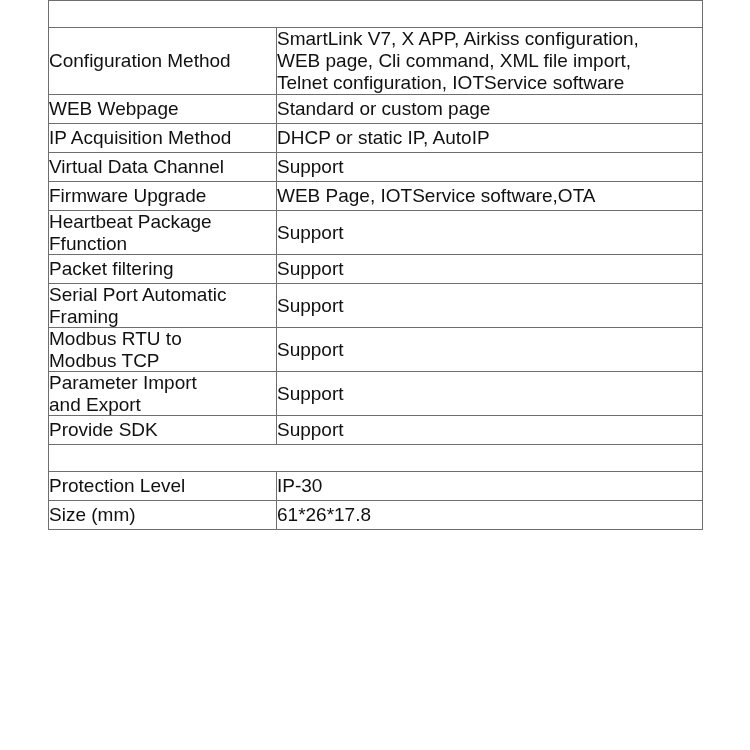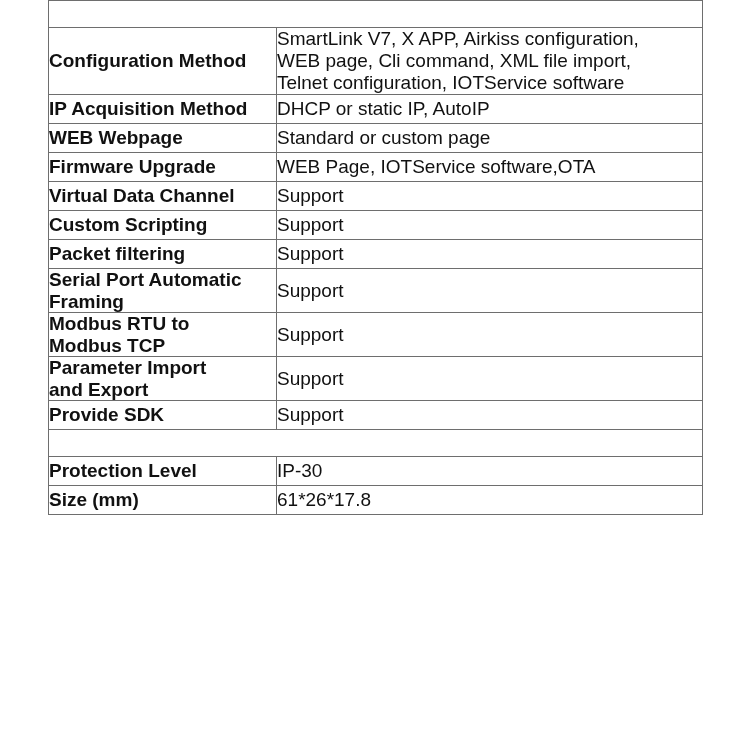--- a/index.html
+++ b/index.html
@@ -61,21 +61,20 @@
     font-weight: bold;
     font-size: 21px;
     line-height: 24px;
     letter-spacing: 0.1px;
     white-space: nowrap;
   }
 
   
   td.label-cell {
     padding: 3px 6px 4px 10px;
-    font-weight: bold;
   }
   td.value-cell {
     padding: 3px 6px 4px 13px;
   }
 
   .cell-text {
     display: block;
     font-size: 19px;
     line-height: 21.5px;
     color: #111111;
@@ -115,53 +114,54 @@
             <span class="cell-text">Configuration Method</span>
           </td>
           <td class="value-cell">
             <span class="cell-text">SmartLink V7, X APP, Airkiss configuration,
 WEB page, Cli command, XML file import,
 Telnet configuration, IOTService software</span>
           </td>
         </tr>
         <tr class="r-compact">
           <td class="label-cell">
+            <span class="cell-text">WEB Webpage</span>
+          </td>
+          <td class="value-cell">
+            <span class="cell-text">Standard or custom page</span>
+          </td>
+        </tr>
+        <tr class="r-compact">
+          <td class="label-cell">
             <span class="cell-text">IP Acquisition Method</span>
           </td>
           <td class="value-cell">
             <span class="cell-text">DHCP or static IP, AutoIP</span>
           </td>
         </tr>
         <tr class="r-compact">
           <td class="label-cell">
-            <span class="cell-text">WEB Webpage</span>
-          </td>
-          <td class="value-cell">
-            <span class="cell-text">Standard or custom page</span>
+            <span class="cell-text">Virtual Data Channel</span>
+          </td>
+          <td class="value-cell">
+            <span class="cell-text">Support</span>
           </td>
         </tr>
         <tr class="r-compact">
           <td class="label-cell">
             <span class="cell-text">Firmware Upgrade</span>
           </td>
           <td class="value-cell">
             <span class="cell-text">WEB Page, IOTService software,OTA</span>
           </td>
         </tr>
-        <tr class="r-compact">
-          <td class="label-cell">
-            <span class="cell-text">Virtual Data Channel</span>
-          </td>
-          <td class="value-cell">
-            <span class="cell-text">Support</span>
-          </td>
-        </tr>
-        <tr class="r-compact">
-          <td class="label-cell">
-            <span class="cell-text">Custom Scripting</span>
+        <tr class="r-tall">
+          <td class="label-cell">
+            <span class="cell-text">Heartbeat Package
+Ffunction</span>
           </td>
           <td class="value-cell">
             <span class="cell-text">Support</span>
           </td>
         </tr>
         <tr class="r-compact">
           <td class="label-cell">
             <span class="cell-text">Packet filtering</span>
           </td>
           <td class="value-cell">

